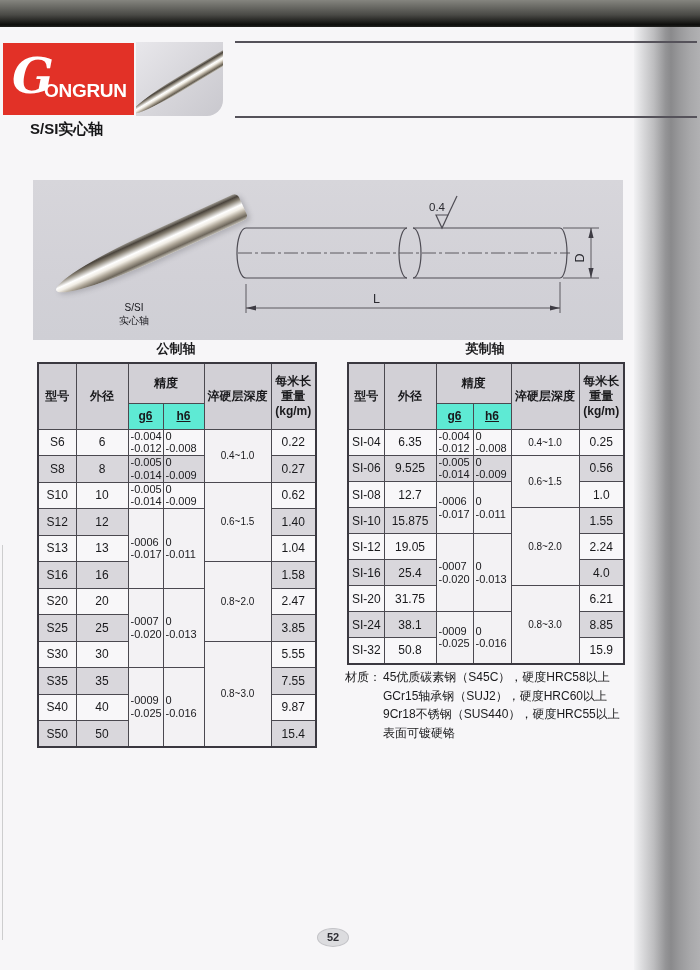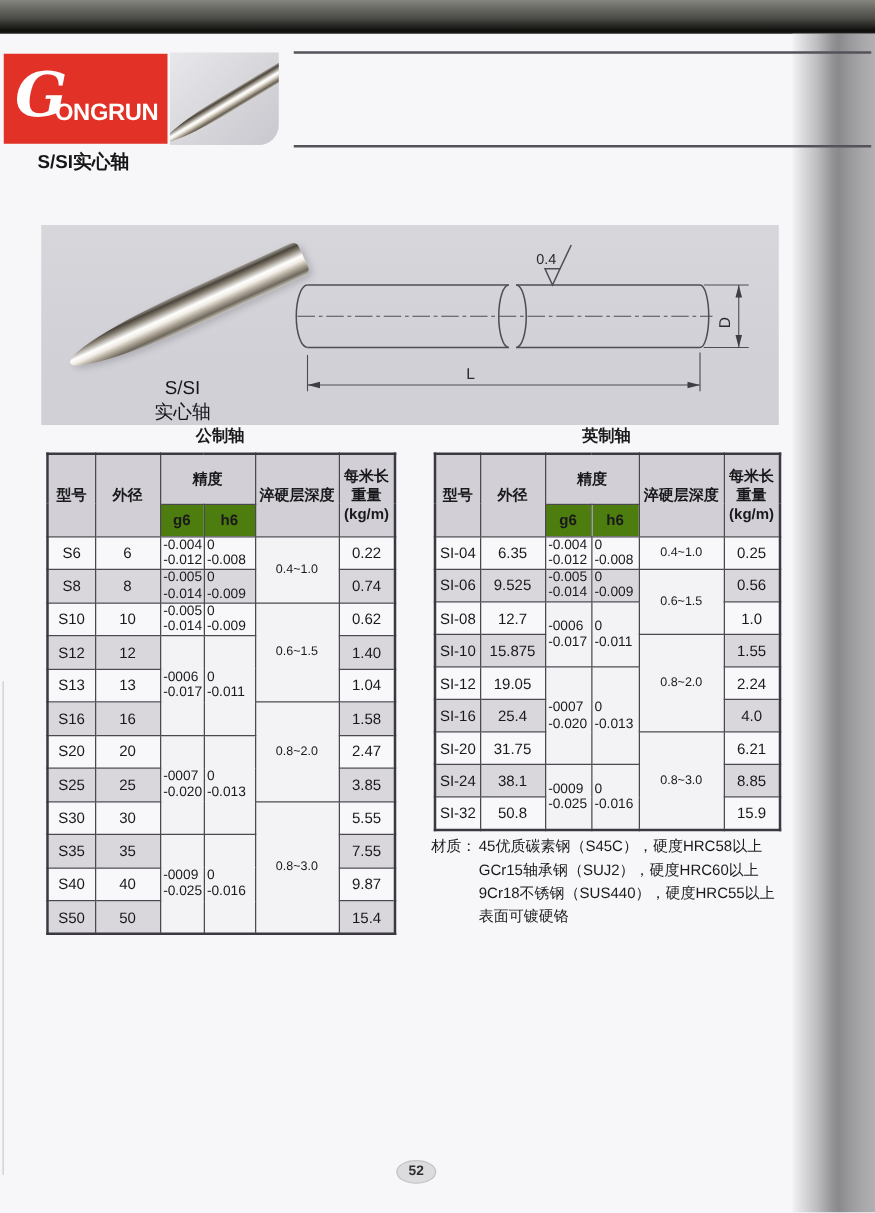--- a/index.html
+++ b/index.html
@@ -29,34 +29,34 @@
     border-radius:50% 3px 3px 50%/50% 3px 3px 50%;
     background:linear-gradient(#a7a29a 0%,#4c463e 14%,#8d8679 26%,#ffffff 46%,#efebe2 58%,#a89f90 74%,#655e52 88%,#c3bfb5 100%);}
   .page-title{position:absolute;left:30px;top:120px;font-size:15px;font-weight:700;color:#161618;}
   
   .panel{position:absolute;left:33px;top:180px;width:590px;height:160px;
     background:linear-gradient(180deg,#d7d6db 0%,#d2d1d7 60%,#cfcfd5 100%);}
   .panel-rod{position:absolute;left:14px;top:54px;width:205px;height:28px;transform:rotate(-24.5deg);
     border-radius:50% 5px 5px 50%/50% 5px 5px 50%;
     background:linear-gradient(#9b978f 0%,#4a443c 12%,#867f72 24%,#ffffff 45%,#f1ede5 57%,#b1a99b 72%,#6e675c 88%,#c1bdb3 100%);
     box-shadow:2px 3px 5px rgba(70,70,80,.25);}
-  .panel-caption{position:absolute;left:43px;top:122px;width:140px;text-align:center;
-    font-size:15px;line-height:1.25;color:#15151a;}
+  .panel-caption{position:absolute;left:31px;top:122px;width:140px;text-align:center;
+    font-size:10px;line-height:1.25;color:#15151a;}
   .panel svg{position:absolute;left:0;top:0;}
   
   .tbl-title{position:absolute;top:340px;font-size:13px;font-weight:600;text-align:center;color:#1a1a1c;}
   .tbl-title.metric{left:37px;width:278px;}
   .tbl-title.imperial{left:347px;width:276px;}
   .tbl-wrap{position:absolute;top:362px;}
   .tbl-wrap.metric{left:37px;}
   .tbl-wrap.imperial{left:347px;}
   table.spec{border-collapse:collapse;table-layout:fixed;border:2px solid #3a3840;}
   table.spec td{border:1px solid #4b4950;text-align:center;padding:0;font-size:12px;color:#19191c;overflow:hidden;}
   table.spec thead td{background:var(--table-header-bg,#d2d0d6);font-weight:700;font-size:12px;white-space:pre-line;line-height:1.25;}
-  table.spec thead td.sub{background:#4d7c0f;}
+  table.spec thead td.sub{background:#5eead4;text-decoration:underline;}
   table.spec td.plain{background:var(--row-plain,#f8f7f9);}
   table.spec td.shaded{background:var(--row-shaded,#d9d7dc);}
   table.spec td.merged{background:#f3f2f4;}
   table.spec td.tol{white-space:pre-line;text-align:left;padding-left:2px;font-size:11px;line-height:1.15;}
   table.spec td.depth{font-size:10px;}
   
   .notes{position:absolute;left:345px;top:668px;width:310px;display:flex;font-size:12px;line-height:1.55;color:#1a1a1c;}
   .notes .label{flex:0 0 38px;}
   .notes .lines div{white-space:nowrap;}
   
@@ -168,21 +168,21 @@
           <td rowspan="2" class="merged depth">0.4~1.0</td>
           <td class="plain">0.22</td>
         </tr>
         <tr style="height: 26.5px; padding-left: 24px;">
           <td class="shaded">S8</td>
           <td class="shaded">8</td>
           <td class="shaded tol">-0.005
 -0.014</td>
           <td class="shaded tol">0
 -0.009</td>
-          <td class="shaded">0.74</td>
+          <td class="shaded">0.27</td>
         </tr>
         <tr style="height: 26.5px;">
           <td class="plain">S10</td>
           <td class="plain">10</td>
           <td class="plain tol">-0.005
 -0.014</td>
           <td class="plain tol">0
 -0.009</td>
           <td rowspan="3" class="merged depth">0.6~1.5</td>
           <td class="plain">0.62</td>

